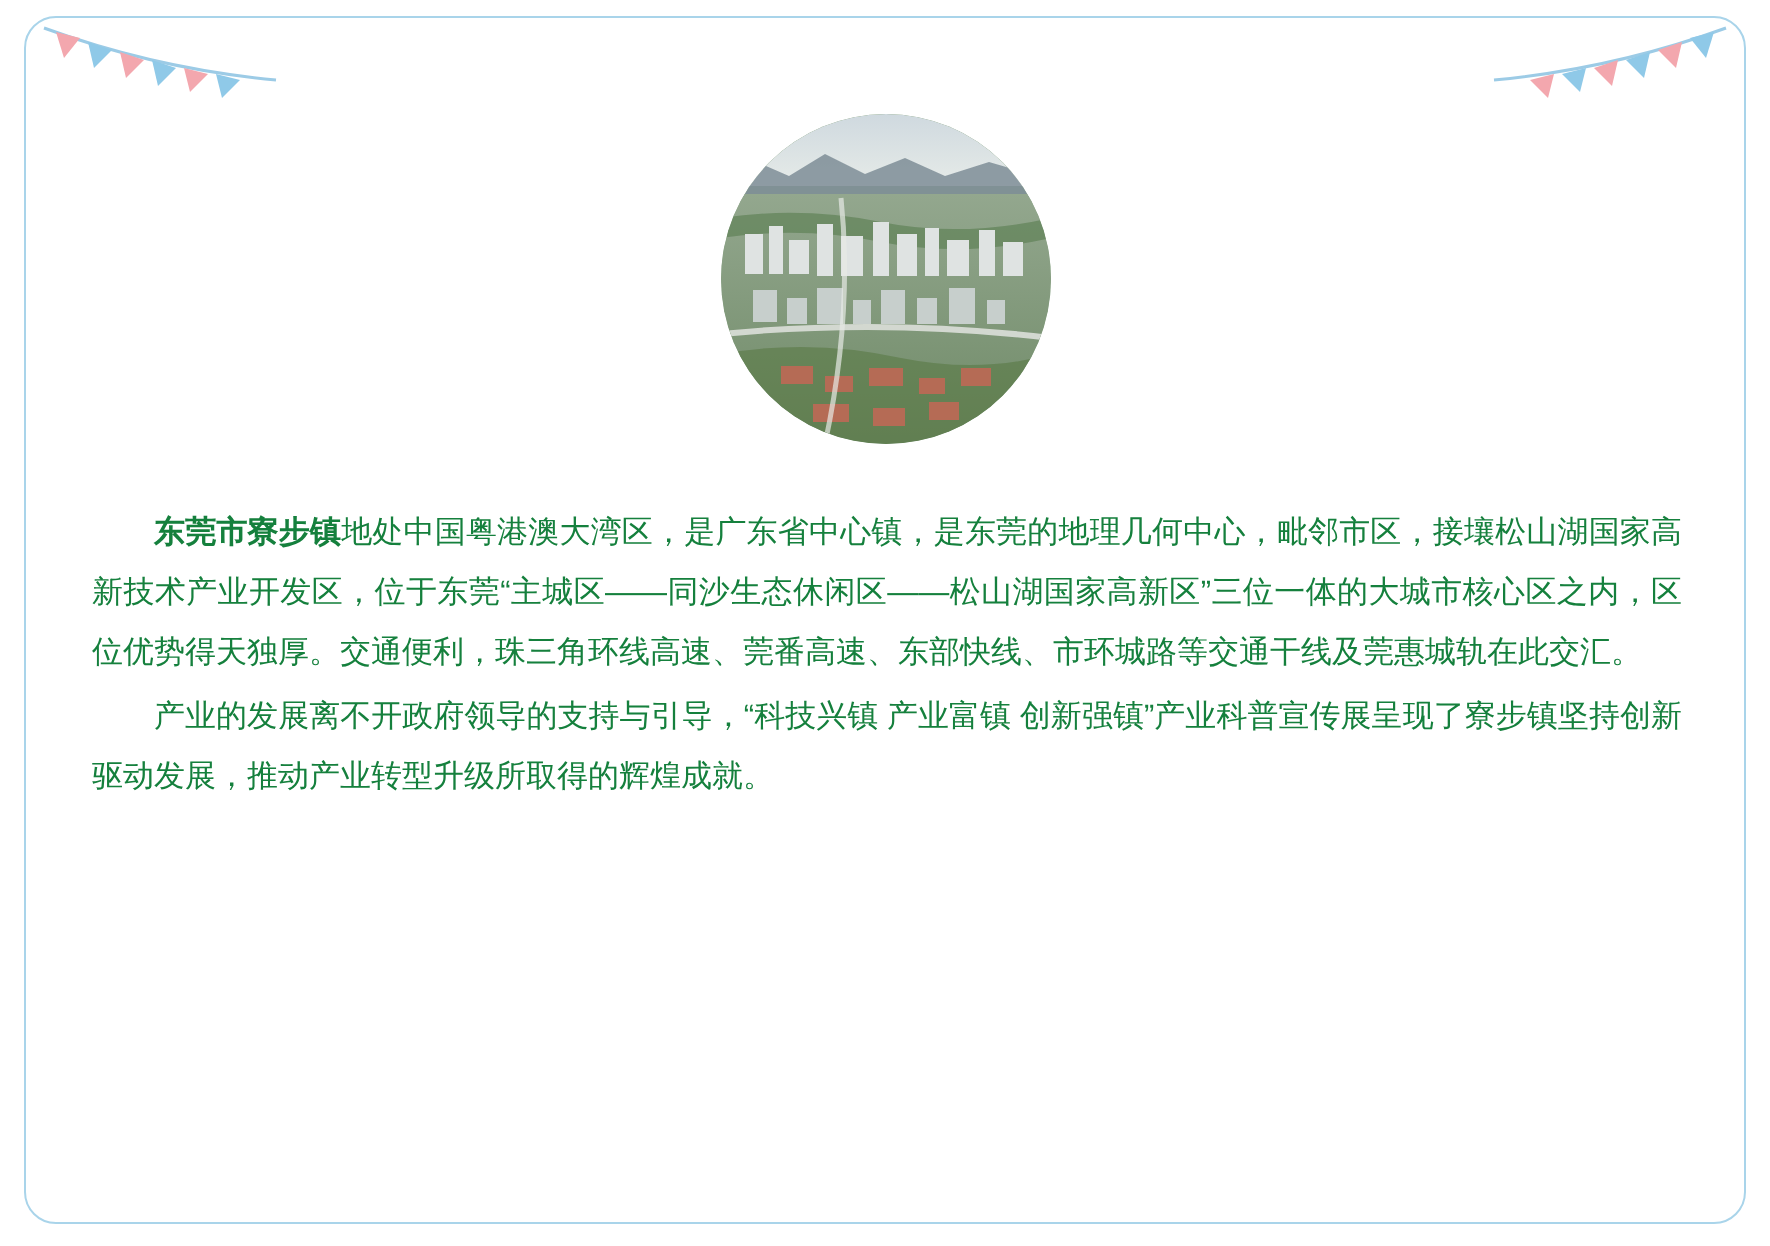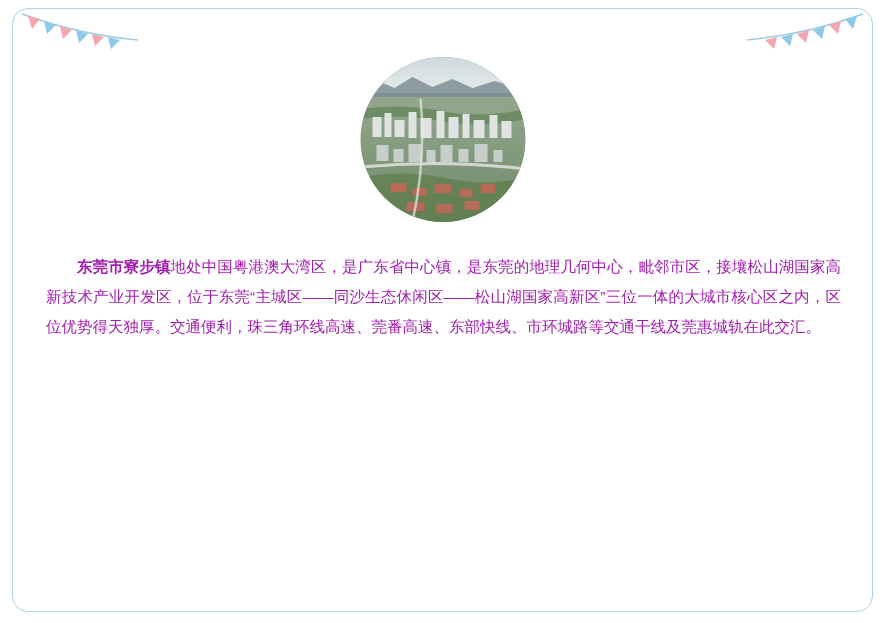--- a/index.html
+++ b/index.html
@@ -55,21 +55,21 @@
     background: #8fa98c;
   }
   .photo-svg { display: block; width: 165px; height: 165px; }
 
   
   .article {
     position: absolute;
     left: 46px;
     top: 252px;
     width: 795px;
-    color: #a21caf;
+    color: #15803d;
     font-size: 15.5px;
     line-height: 30px;
     text-align: justify;
     text-justify: inter-ideograph;
   }
   .article p {
     margin: 0 0 2px 0;
     text-indent: 2em;
   }
   .article .lead {
@@ -167,15 +167,16 @@
         <path d="M0,110 Q82,102 165,112" stroke="#e7e9e6" stroke-width="3" fill="none" opacity="0.8"></path>
         <path d="M60,42 Q66,100 52,165" stroke="#e7e9e6" stroke-width="2.5" fill="none" opacity="0.7"></path>
       </g>
     </svg>
   </div>
 
   <div class="article">
     <p>
       <span class="lead">东莞市寮步镇</span><span>地处中国粤港澳大湾区，是广东省中心镇，是东莞的地理几何中心，毗邻市区，接壤松山湖国家高新技术产业开发区，位于东莞“主城区——同沙生态休闲区——松山湖国家高新区”三位一体的大城市核心区之内，区位优势得天独厚。交通便利，珠三角环线高速、莞番高速、东部快线、市环城路等交通干线及莞惠城轨在此交汇。</span>
     </p>
+    <p>产业的发展离不开政府领导的支持与引导，“科技兴镇 产业富镇 创新强镇”产业科普宣传展呈现了寮步镇坚持创新驱动发展，推动产业转型升级所取得的辉煌成就。</p>
   </div>
 
 </div>
 
 </body></html>

